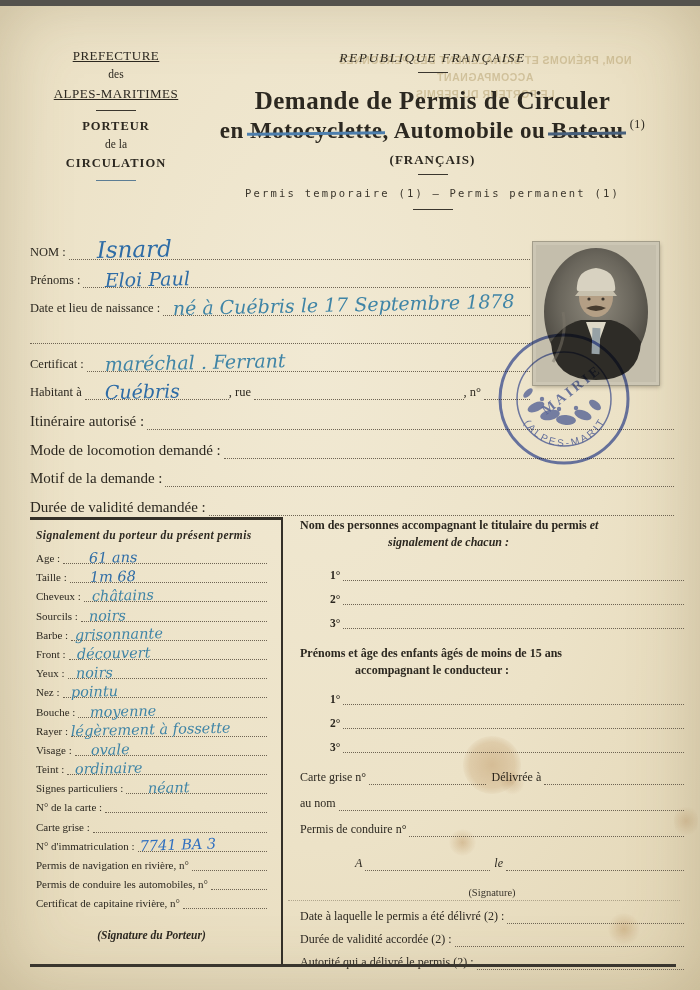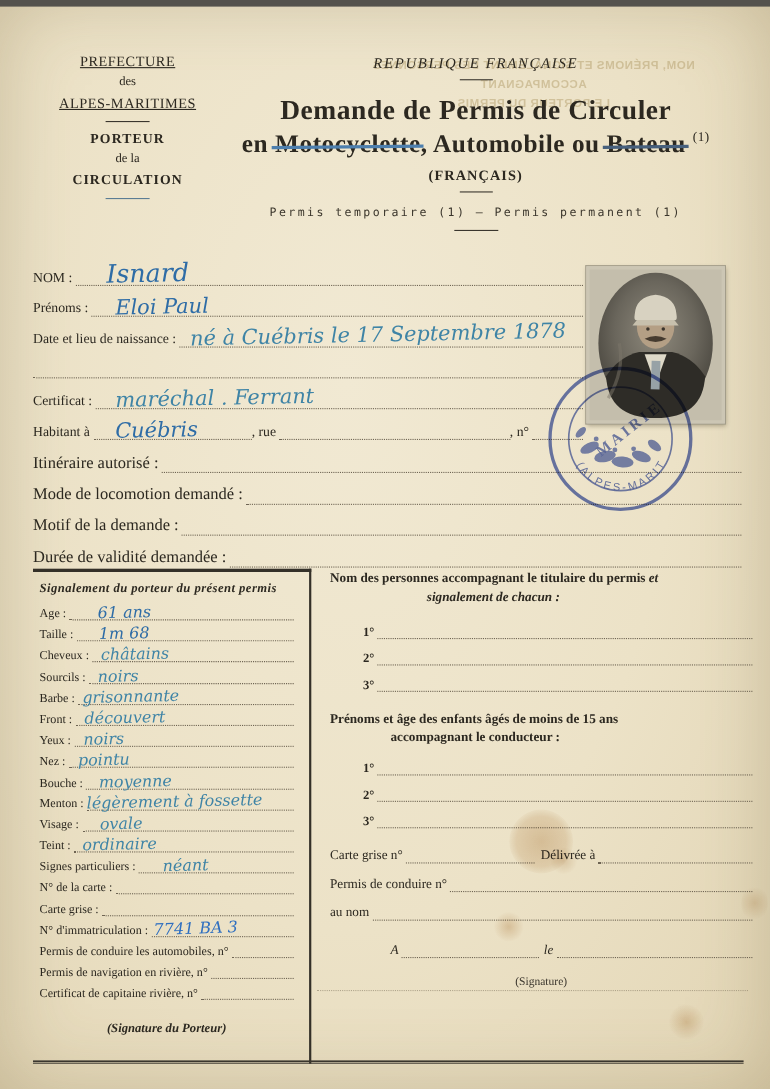--- a/index.html
+++ b/index.html
@@ -286,21 +286,21 @@
           <span class="hw ink-b">pointu</span>
         </span>
       </div>
     <div class="srow">
         <span class="lbl">Bouche :</span>
         <span class="entry">
           <span class="hw ink-b" style="left:12px;">moyenne</span>
         </span>
       </div>
     <div class="srow">
-        <span class="lbl">Menton :</span>
+        <span class="lbl">Rayer :</span>
         <span class="entry">
           <span class="hw ink-b" style="left:0;">légèrement à fossette</span>
         </span>
       </div>
     <div class="srow">
         <span class="lbl">Visage :</span>
         <span class="entry">
           <span class="hw ink-b" style="left:16px;">ovale</span>
         </span>
       </div>
@@ -324,25 +324,25 @@
         <span class="lbl">Carte grise :</span>
         <span class="entry"></span>
       </div>
     <div class="srow">
         <span class="lbl">N° d'immatriculation :</span>
         <span class="entry">
           <span class="hw ink-c" style="left:2px;transform:rotate(-2deg);">7741 BA 3</span>
         </span>
       </div>
     <div class="srow">
+        <span class="lbl">Permis de navigation en rivière, n°</span>
+        <span class="entry"></span>
+      </div>
+    <div class="srow">
         <span class="lbl">Permis de conduire les automobiles, n°</span>
-        <span class="entry"></span>
-      </div>
-    <div class="srow">
-        <span class="lbl">Permis de navigation en rivière, n°</span>
         <span class="entry"></span>
       </div>
     <div class="srow">
         <span class="lbl">Certificat de capitaine rivière, n°</span>
         <span class="entry"></span>
       </div>
 
     <div class="sig-signature">(Signature du Porteur)</div>
   </div>
 
@@ -383,39 +383,53 @@
         </div>
     </div>
 
     <div class="pair" style="margin-top:16px;">
       <span class="lbl">Carte grise n°</span>
       <span class="entry" style="flex:1;"></span>
       <span class="lbl" style="padding-left:6px;">Délivrée à</span>
       <span class="entry" style="flex:1.2;"></span>
     </div>
     <div class="pair">
+      <span class="lbl">au nom</span>
+      <span class="entry"></span>
+    </div>
+    <div class="pair">
       <span class="lbl">Permis de conduire n°</span>
-      <span class="entry"></span>
-    </div>
-    <div class="pair">
-      <span class="lbl">au nom</span>
       <span class="entry"></span>
     </div>
 
     <div class="ale">
       <span class="lbl">A</span>
       <span class="entry fix"></span>
       <span class="lbl" style="padding-left:4px;">le</span>
       <span class="entry"></span>
     </div>
     <div class="sigcap">(Signature)</div>
   </div>
 
   <div class="abs thinrule"></div>
 
+  <div class="abs issued">
+    <div class="row">
+      <span class="lbl">Date à laquelle le permis a été délivré (2) :</span>
+      <span class="entry"></span>
+    </div>
+    <div class="row">
+      <span class="lbl">Durée de validité accordée (2) :</span>
+      <span class="entry"></span>
+    </div>
+    <div class="row">
+      <span class="lbl">Autorité qui a délivré le permis (2) :</span>
+      <span class="entry"></span>
+    </div>
+  </div>
 
   <div class="abs bottomrule"></div>
   <div class="abs footnote">(1) Rayer la mention inutile.</div>
 
   <div class="abs stain s1"></div>
   <div class="abs stain s2"></div>
   <div class="abs stain s3"></div>
   <div class="abs stain s4"></div>
   <div class="abs stain s5"></div>
 

